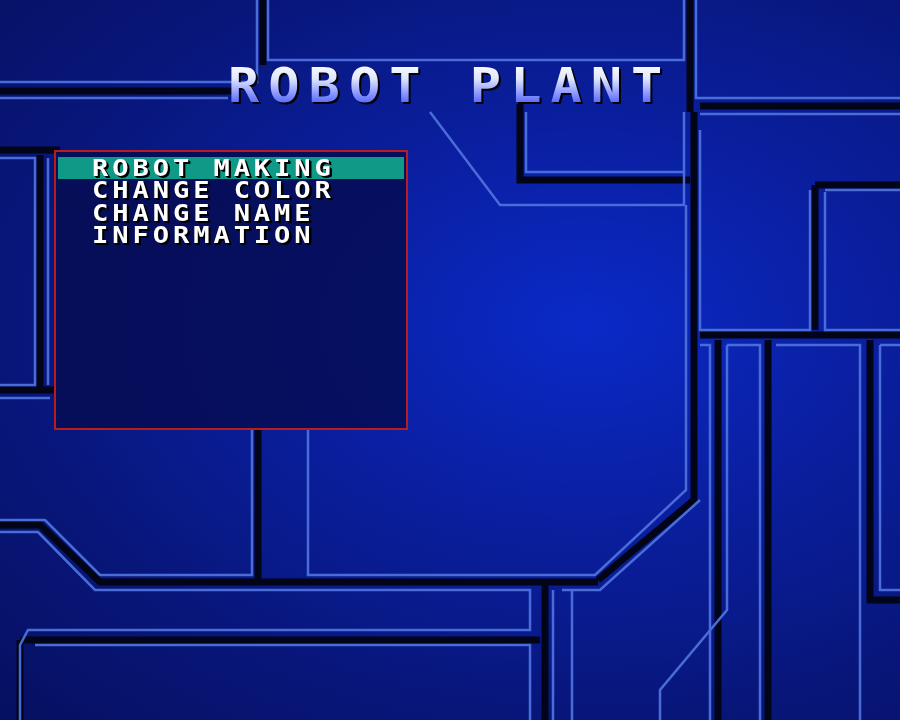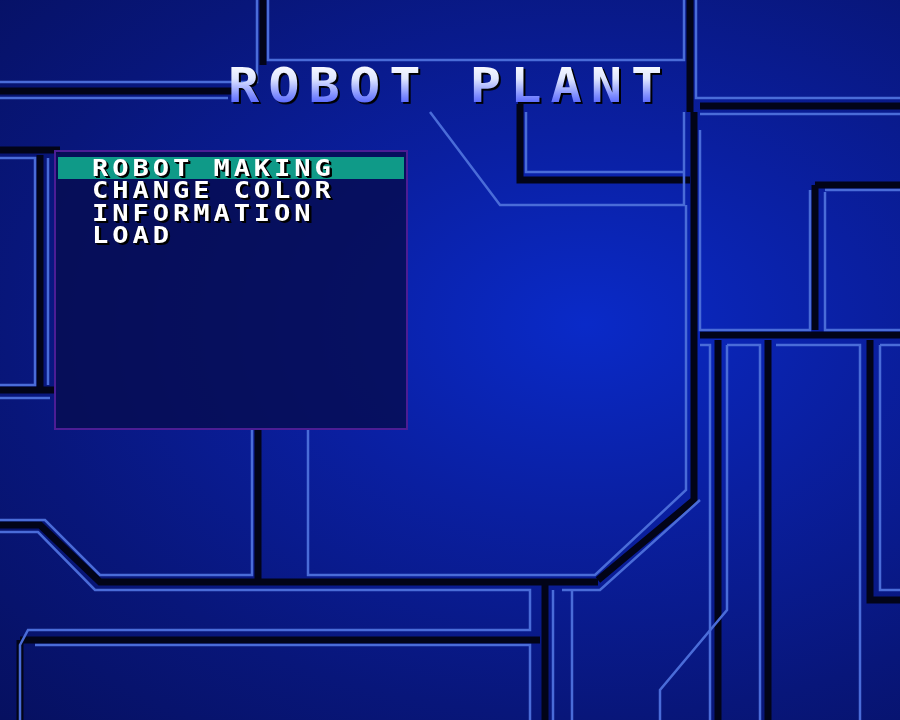--- a/index.html
+++ b/index.html
@@ -14,21 +14,21 @@
     font-family: "DejaVu Sans Mono", monospace; font-weight: bold;
     font-size: 52px; letter-spacing: 9px; line-height: 52px;
     background: linear-gradient(180deg, #ffffff 0%, #dfe6ff 35%, #7f8dff 70%, #3a48ff 100%);
     -webkit-background-clip: text; background-clip: text; color: transparent;
     filter: drop-shadow(2px 2px 0 #000);
     white-space: pre; transform: scaleY(0.92); transform-origin: top left;
   }
   .menu {
     position: absolute; left: 54px; top: 150px; width: 354px; height: 280px;
     box-sizing: border-box;
-    border: 2px solid #4c1d95;
+    border: 2px solid #b91c1c;
     background: rgba(6, 12, 80, 0.82);
     padding-top: 5px;
   }
   .menu-item {
     position: relative; height: 22.6px; margin: 0 2px;
   }
   .menu-item.selected { background: #0f9a88; height: 22px; }
   .menu-label {
     position: absolute; left: 34px; top: -1px;
     color: #ffffff; font-weight: bold; font-size: 23px; line-height: 24px;
@@ -100,18 +100,18 @@
 <div class="title">ROBOT PLANT</div>
 
 <div class="menu">
   <div class="menu-item selected">
     <span class="menu-label">ROBOT MAKING</span>
   </div>
   <div class="menu-item">
     <span class="menu-label">CHANGE COLOR</span>
   </div>
   <div class="menu-item">
-    <span class="menu-label">INFORMATION</span>
+    <span class="menu-label">CHANGE NAME</span>
   </div>
   <div class="menu-item">
-    <span class="menu-label">LOAD</span>
+    <span class="menu-label">INFORMATION</span>
   </div>
 </div>
 
 </body></html>

